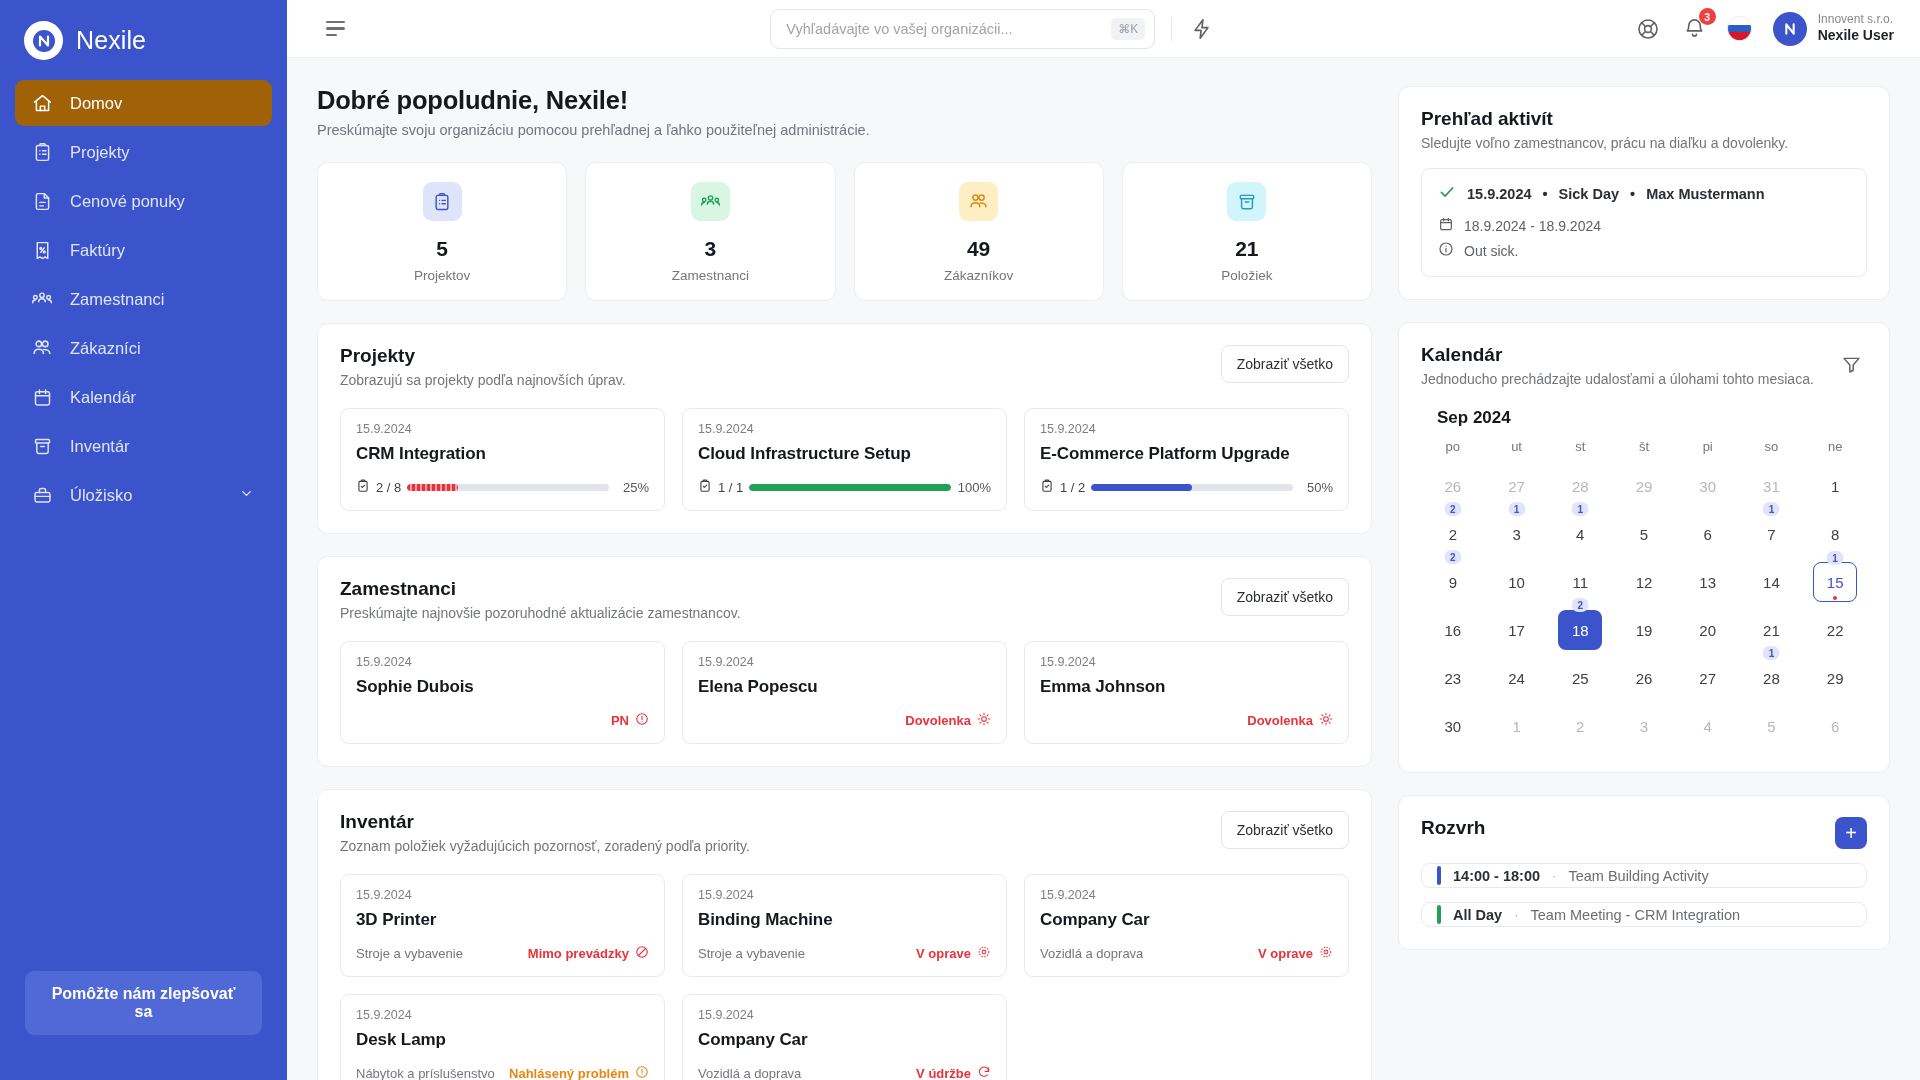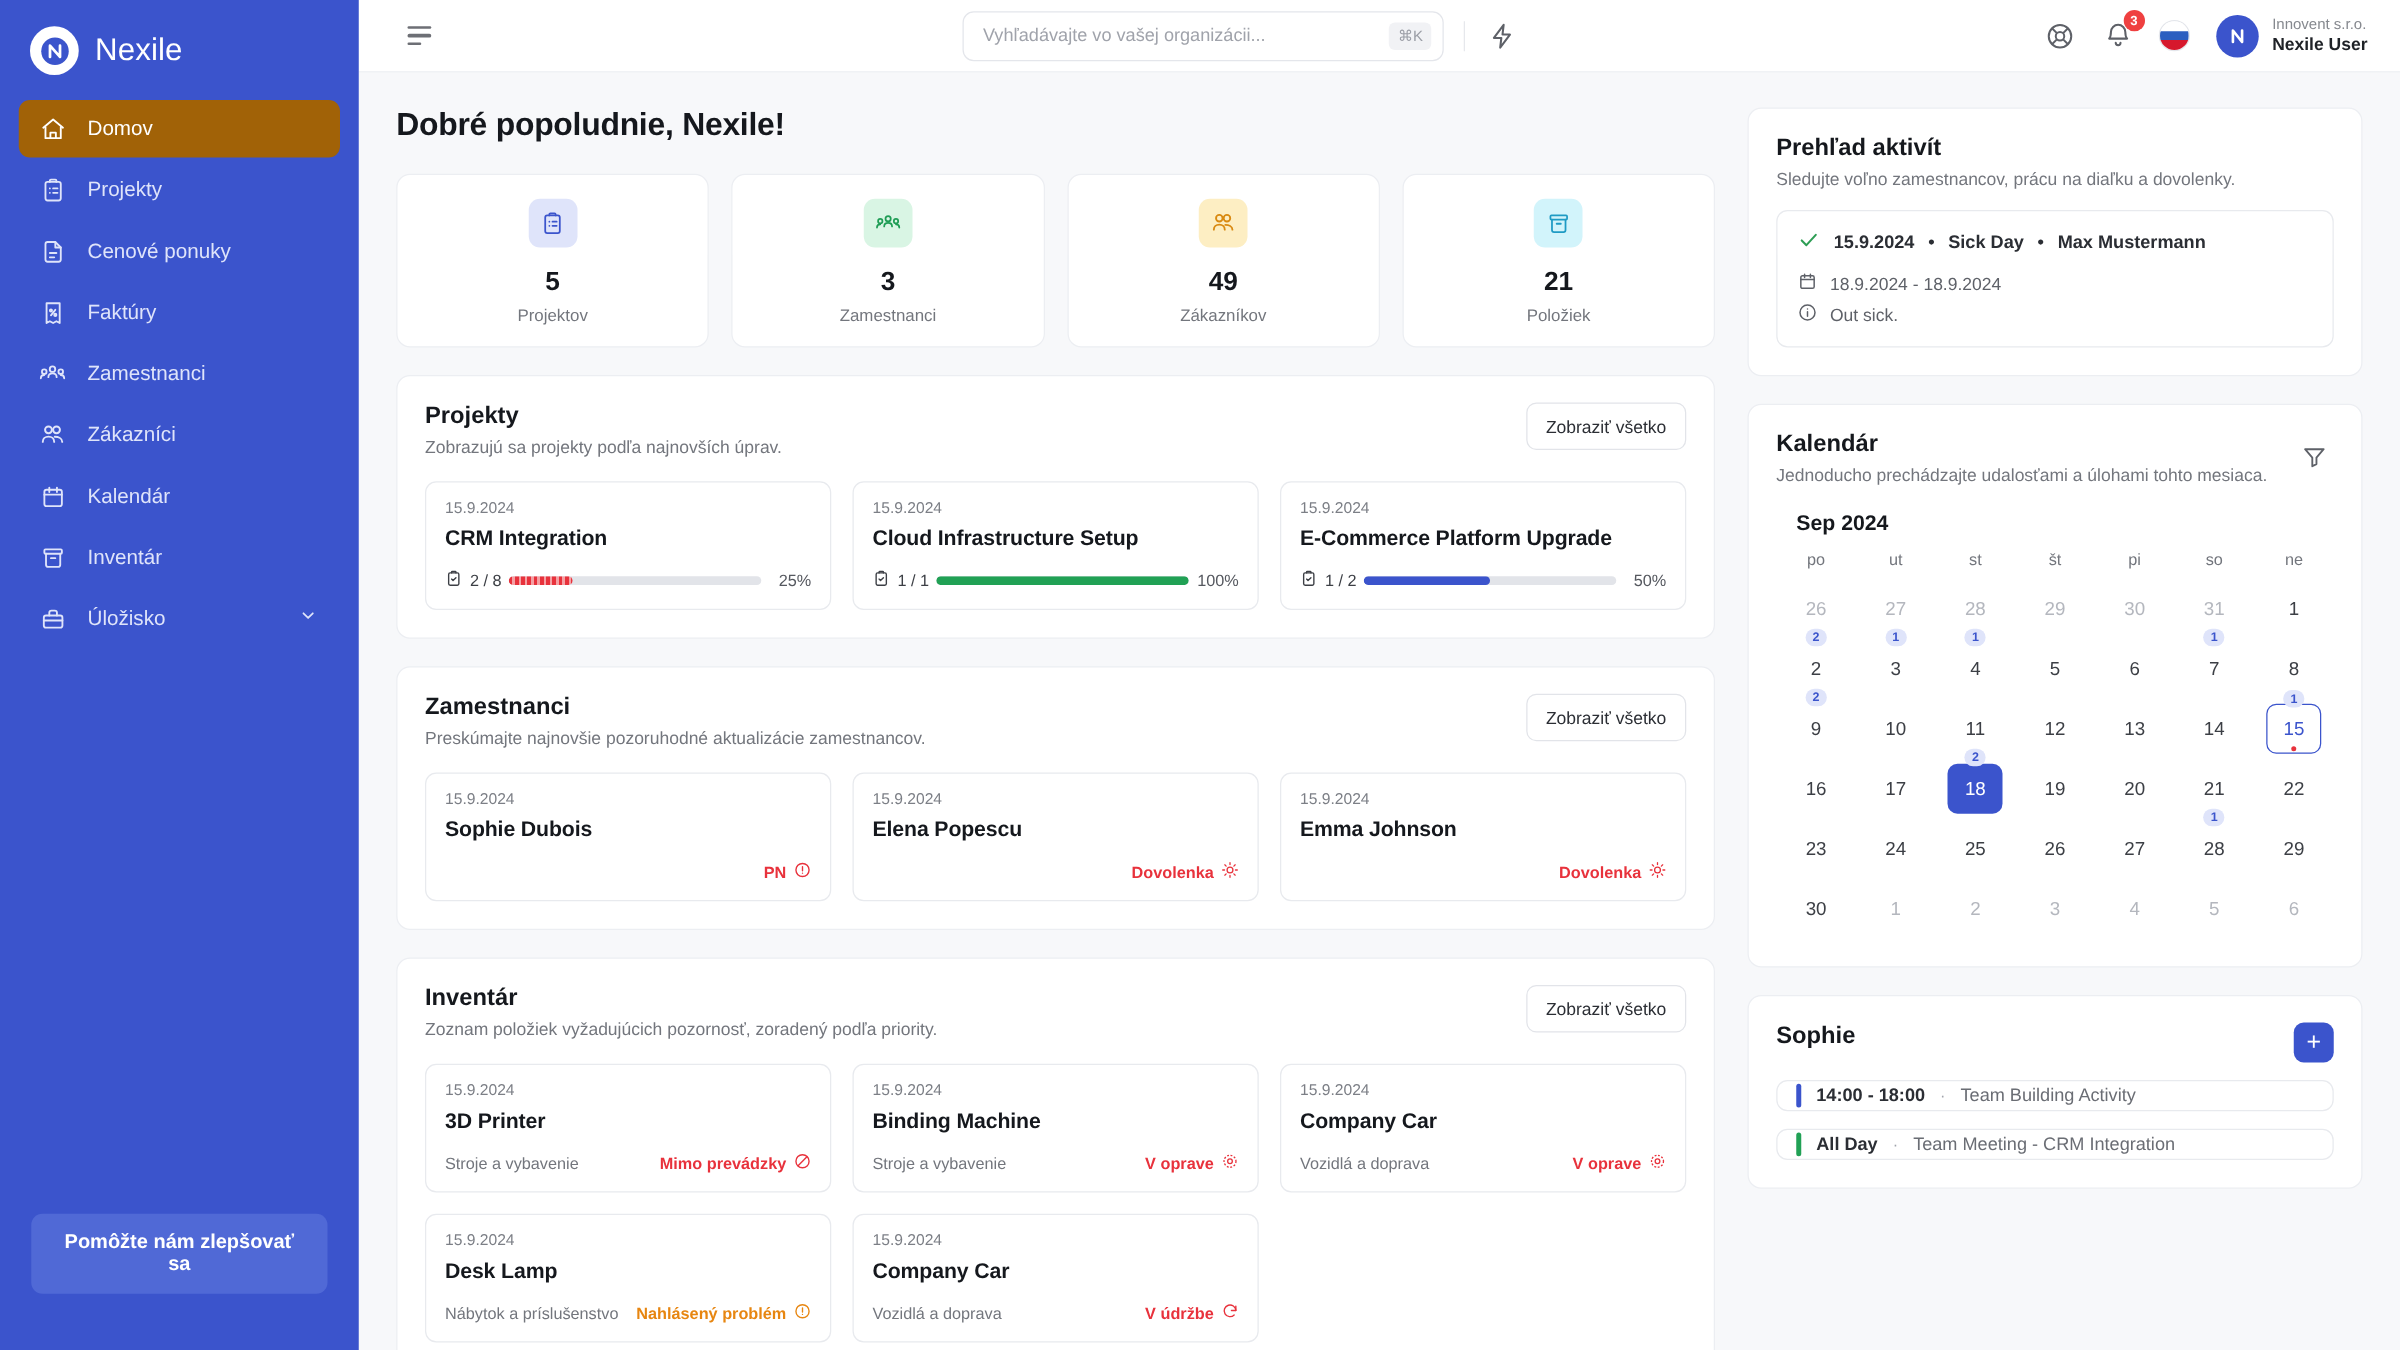--- a/index.html
+++ b/index.html
@@ -361,20 +361,21 @@
             <div class="user-name">Nexile User</div>
           </div>
         </div>
       </div>
     </header>
 
     <div class="content">
 
       <div class="col-left">
         <h1 class="greet-title">Dobré popoludnie, Nexile!</h1>
+        <div class="greet-sub">Preskúmajte svoju organizáciu pomocou prehľadnej a ľahko použiteľnej administrácie.</div>
 
         <div class="stats">
           <div class="stat-card">
             <div class="stat-ico" style="background:#dfe4fa;color:#3b54cc">
               <svg width="20" height="20" viewBox="0 0 24 24" fill="none" stroke="currentColor" stroke-width="1.7" stroke-linecap="round" stroke-linejoin="round">
                   <rect x="5" y="4" width="14" height="17" rx="2"></rect>
                   <path d="M9 4V3a1 1 0 011-1h4a1 1 0 011 1v1"></path>
                   <path d="M9 10h.01M12 10h4M9 14h.01M12 14h4"></path>
                 </svg>
             </div>
@@ -759,21 +760,21 @@
                 </div><div class="cal-cell">
                   <div class="cal-day muted">5</div>
                 </div><div class="cal-cell">
                   <div class="cal-day muted">6</div>
                 </div></div>
           </div>
         </section>
 
         <section class="rpanel">
           <div class="cal-head">
-            <div class="panel-title">Sophie</div>
+            <div class="panel-title">Rozvrh</div>
             <button class="plus-btn">+</button>
           </div>
           <div class="sched-item">
             <span class="sched-bar" style="background:#3b54cc"></span>
             <span class="sched-time">14:00 - 18:00</span>
             <span class="sched-sep">·</span>
             <span class="sched-label">Team Building Activity</span>
           </div>
           <div class="sched-item">
             <span class="sched-bar" style="background:#21a155"></span>

